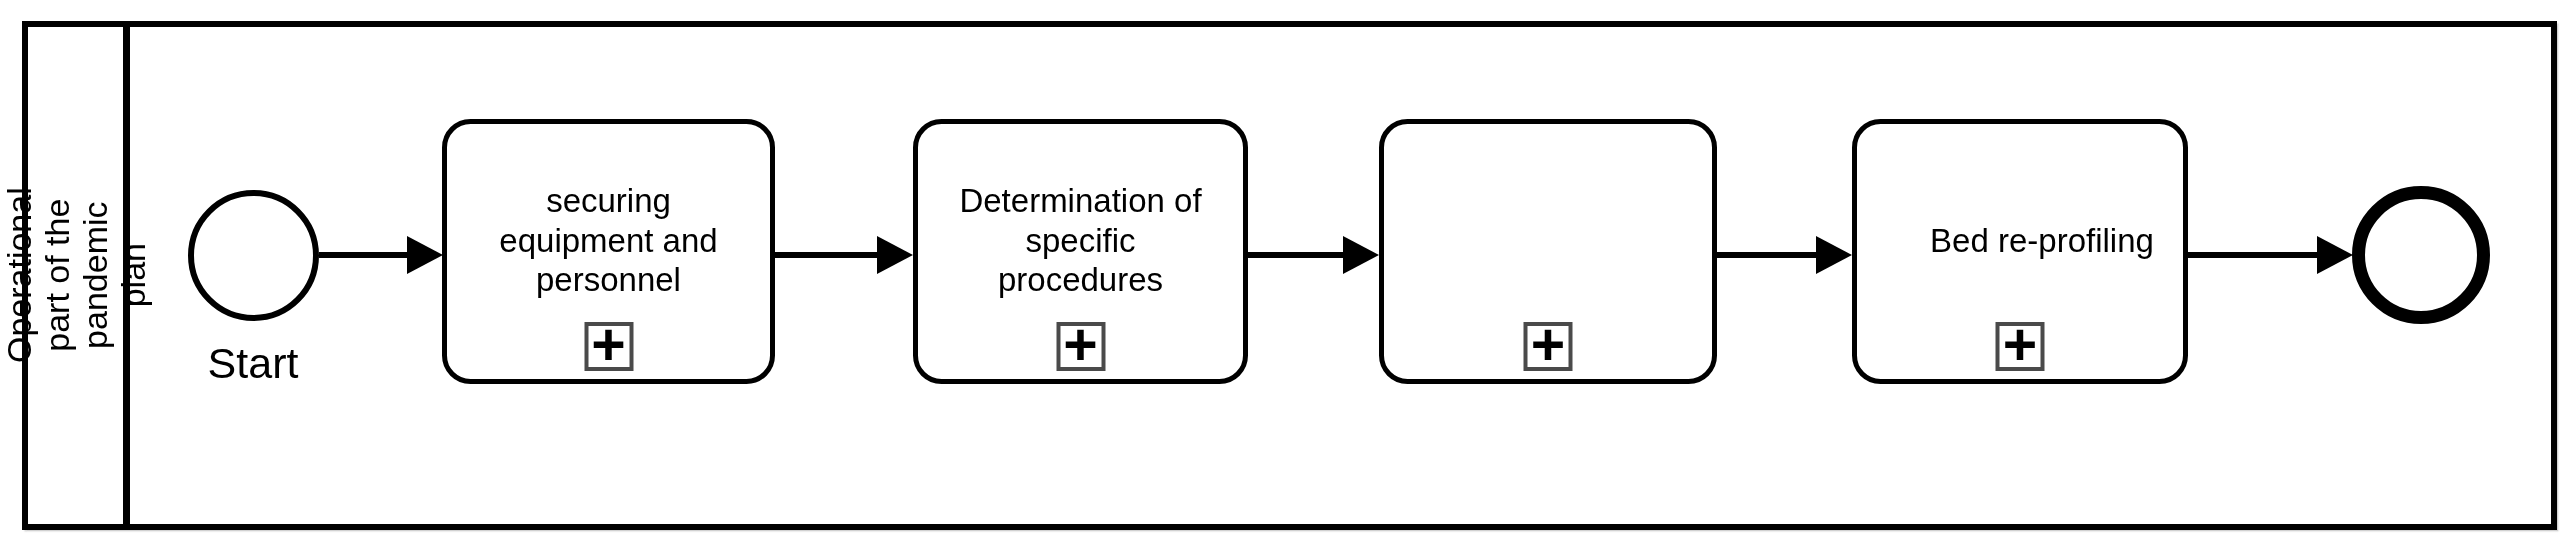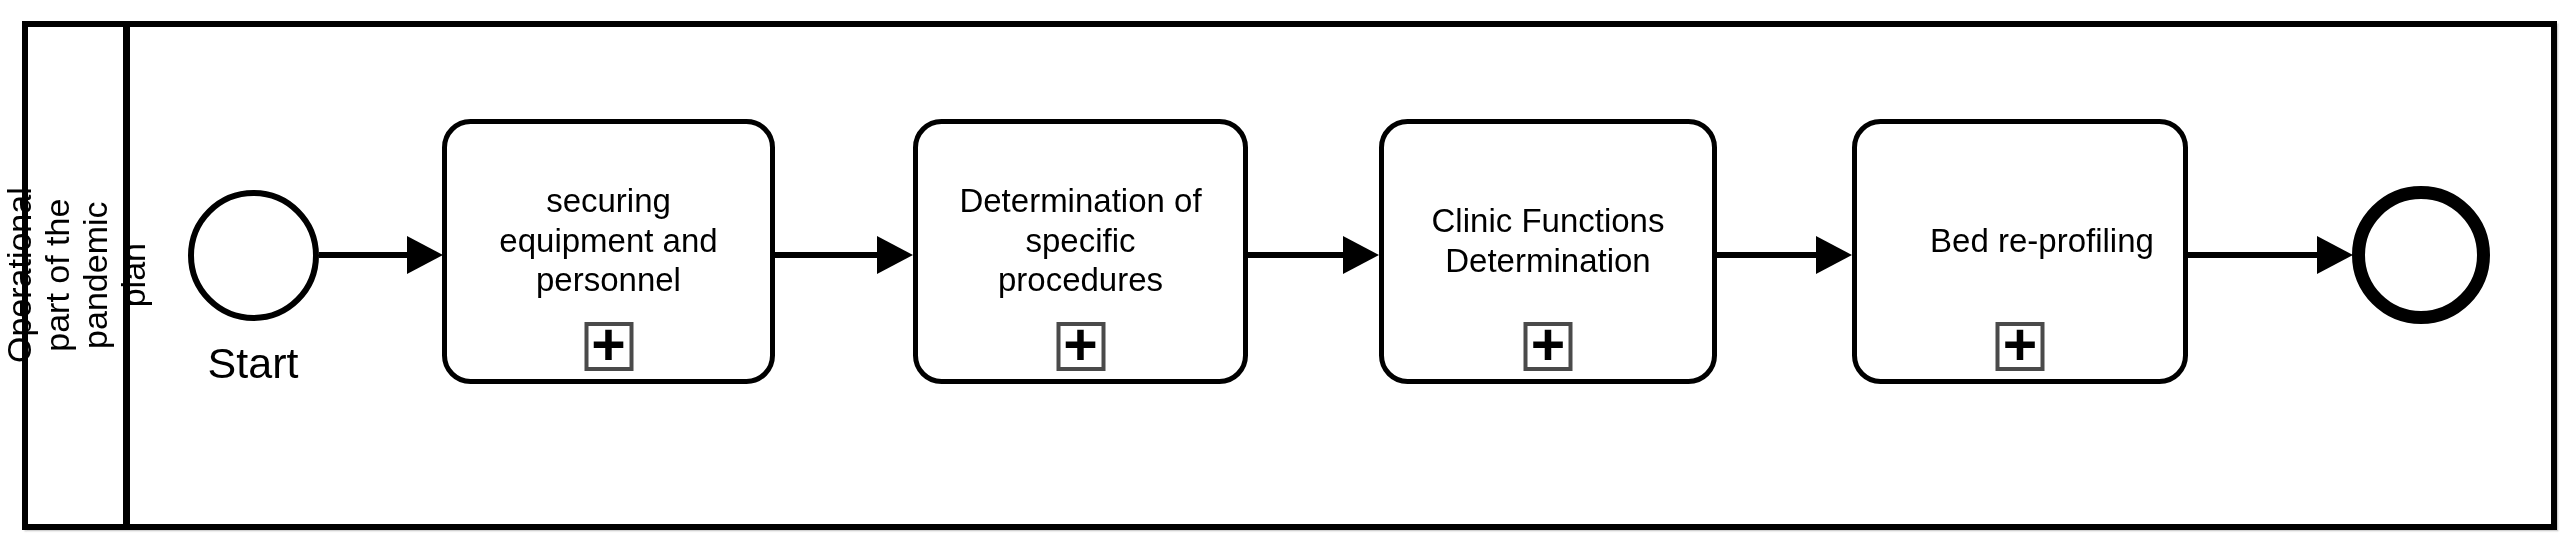--- a/index.html
+++ b/index.html
@@ -194,22 +194,20 @@
       <span class="plus-glyph">+</span>
     </div>
   </div>
 
   <div class="flow flow-3">
     <div class="flow-line"></div>
     <div class="flow-head"></div>
   </div>
 
   <div class="task task-3">
-    <div class="task-label">Clinic Functions
-Determination</div>
     <div class="subprocess-marker">
       <span class="plus-glyph">+</span>
     </div>
   </div>
 
   <div class="flow flow-4">
     <div class="flow-line"></div>
     <div class="flow-head"></div>
   </div>
 

